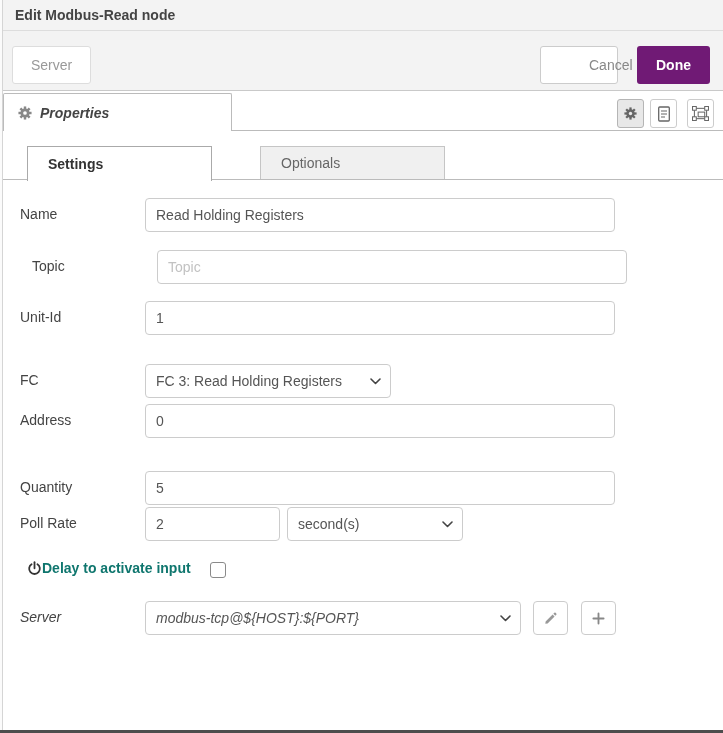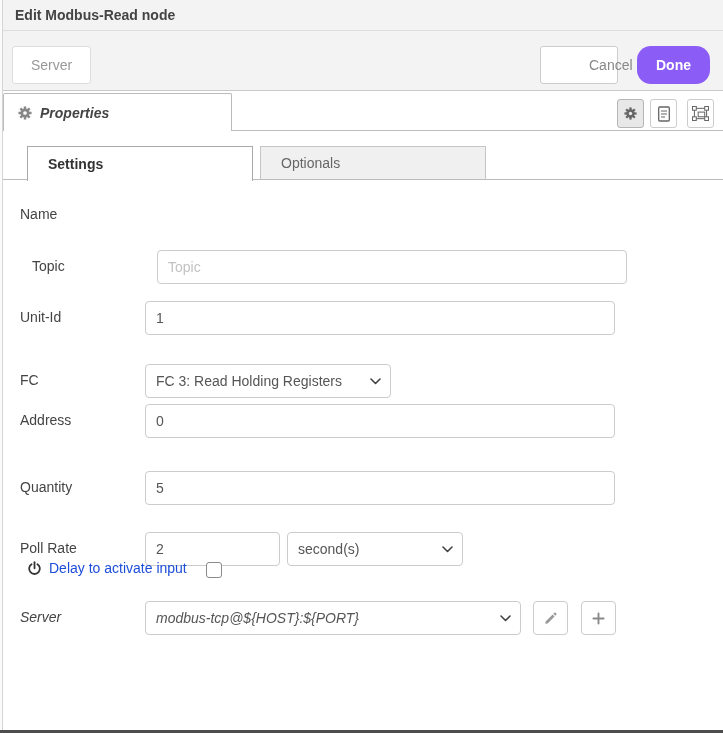--- a/index.html
+++ b/index.html
@@ -42,21 +42,21 @@
   .icon-btn {
     position: absolute; top: 99px; width: 27px; height: 29px;
     background: #fff; border: 1px solid #ccc; border-radius: 3px;
     display: flex; align-items: center; justify-content: center; cursor: pointer; z-index: 2;
   }
   .icon-btn.active { background: #e8e8e8; border-color: #b5b5b5; }
   .ib-gear { left: 617px; } .ib-doc { left: 650px; } .ib-appearance { left: 687px; }
   
   .subtab-line { position: absolute; top: 179px; left: 0; width: 100%; height: 1px; background: #bbb; z-index: 1; }
   .subtab {
-    position: absolute; top: 146px; height: 33px; width: 226px;
+    position: absolute; top: 146px; height: 33px; width: 185px;
     display: flex; align-items: center; padding-left: 20px; cursor: pointer;
   }
   .subtab-settings {
     left: 27px; background: #fff; border: 1px solid #aaa; border-bottom: none;
     height: 35px; z-index: 2; font-weight: bold; color: #333;
   }
   .subtab-optionals {
     left: 260px; background: #f0f0f0; border: 1px solid #c5c5c5;
     height: 34px; color: #666; z-index: 0;
   }
@@ -72,34 +72,34 @@
   .in-full { left: 145px; width: 470px; }
   .fakeselect {
     position: absolute; top: 0; height: 34px;
     border: 1px solid #ccc; border-radius: 4px; background: #fff;
     display: flex; align-items: center; justify-content: space-between;
     padding: 0 9px 0 10px; color: #555; cursor: pointer;
   }
   .fakeselect .sel-text { white-space: nowrap; overflow: hidden; margin-right: 6px; }
   .row-name { top: 198px; } .row-topic { top: 250px; margin-left: 12px; } .row-unit { top: 301px; }
   .row-fc { top: 352px; margin-top: 12px; } .row-address { top: 404px; } .row-quantity { top: 471px; }
-  .row-poll { top: 532px; } .row-server { top: 601px; font-style: italic; }
+  .row-poll { top: 507px; } .row-server { top: 601px; font-style: italic; }
   .sel-fc { left: 145px; width: 246px; }
   .in-poll { left: 145px; width: 135px; }
   .sel-pollunit { left: 287px; width: 176px; }
   .sel-server { left: 145px; width: 376px; align-items: center; }
   .sq-btn {
     position: absolute; top: 0; width: 35px; height: 34px;
     background: #fff; border: 1px solid #ccc; border-radius: 4px;
     display: flex; align-items: center; justify-content: center; cursor: pointer;
   }
   .btn-server-edit { left: 533px; } .btn-server-add { left: 581px; }
   
   .row-delay { top: 557px; display: flex; align-items: center; padding-left: 27px; height: 22px; }
-  .row-delay .dlabel { margin-left: 7px; color: #1d4ed8; }
+  .row-delay .dlabel { color: #0f766e; font-weight: bold; }
   .checkbox {
     appearance: none; -webkit-appearance: none;
     width: 16px; height: 16px; margin-left: 19px; margin-top: 4px;
     border: 1px solid #8a8a8a; border-radius: 3px; background: #fff; cursor: pointer;
   }
   
   .left-sliver { position: absolute; top: 0; left: 0; width: 2px; height: 730px; background: #fbfbfb; z-index: 5; }
   .left-line { position: absolute; top: 0; left: 2px; width: 1px; height: 730px; background: #d5d5d5; z-index: 6; }
   .bottom-strip { position: absolute; bottom: 0; left: 0; width: 100%; height: 3px; background: #4d4d4d; z-index: 7; }
 </style>
@@ -108,21 +108,21 @@
 
 <div class="screen">
 
   <div class="titlebar">
     <span class="title">Edit Modbus-Read node</span>
   </div>
 
   <div class="toolbar">
     <button class="btn btn-delete">Server</button>
     <button class="btn btn-cancel">Cancel</button>
-    <button class="btn btn-done" style="background: #8b5cf6; border-radius: 14px;">Done</button>
+    <button class="btn btn-done" style="background: #701a75;">Done</button>
   </div>
 
   <div class="prop-line"></div>
   <div class="prop-tab">
     <span style="display:flex;">
       <svg width="14" height="14" viewBox="0 0 16 16">
         <g fill="#888">
           <rect x="6.6" y="0.5" width="2.8" height="15"></rect>
           <rect x="6.6" y="0.5" width="2.8" height="15" transform="rotate(45 8 8)"></rect>
           <rect x="6.6" y="0.5" width="2.8" height="15" transform="rotate(90 8 8)"></rect>
@@ -172,20 +172,21 @@
   <div class="subtab-line"></div>
   <div class="subtab subtab-settings">
     <span>Settings</span>
   </div>
   <div class="subtab subtab-optionals">
     <span>Optionals</span>
   </div>
 
   <div class="row row-name">
     <span class="flabel">Name</span>
+    <input class="tinput in-full" type="text" value="Read Holding Registers" style="">
   </div>
 
   <div class="row row-topic">
     <span class="flabel">Topic</span>
     <input class="tinput in-full" type="text" placeholder="Topic" style="">
   </div>
 
   <div class="row row-unit">
     <span class="flabel">Unit-Id</span>
     <input class="tinput in-full" type="text" value="1" style="">

